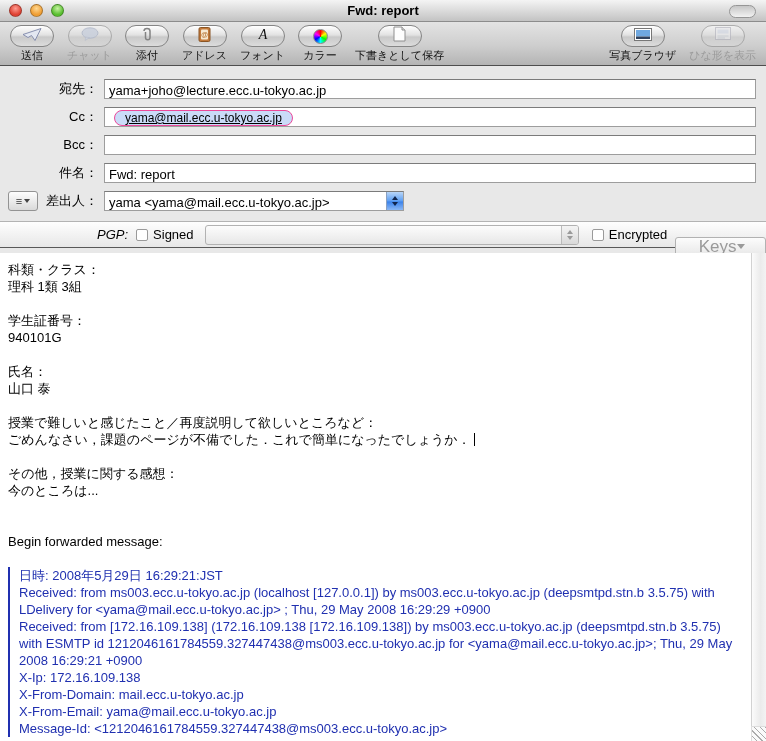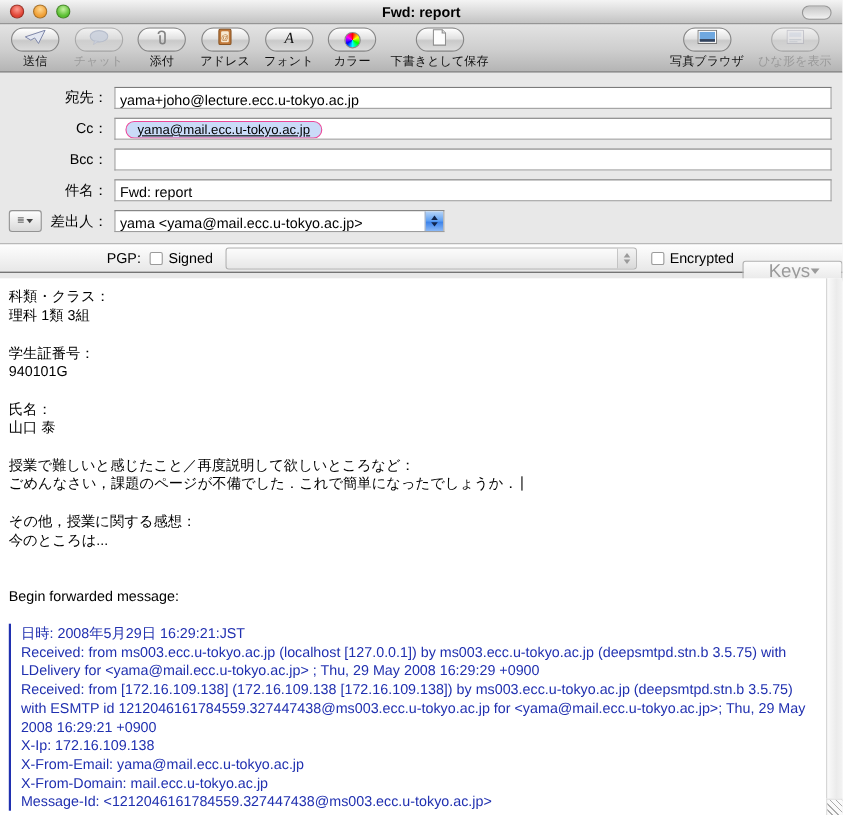--- a/index.html
+++ b/index.html
@@ -38,21 +38,21 @@
   .from-popup { flex:none; width:300px; position:relative; padding-right:22px; }
   .popup-stepper { position:absolute; right:0; top:0; bottom:0; width:17px; border-left:1px solid #8aa0c0; background:linear-gradient(var(--accent-blue-light,#b9d6f8),#5c9ef2 50%,#3b82ea 55%,#8ab8f6); display:flex; flex-direction:column; align-items:center; justify-content:center; gap:2px; }
   .arr-up   { width:0; height:0; border-left:3.5px solid transparent; border-right:3.5px solid transparent; border-bottom:4px solid #10254d; }
   .arr-down { width:0; height:0; border-left:3.5px solid transparent; border-right:3.5px solid transparent; border-top:4px solid #10254d; }
   .hdr-action-btn { position:absolute; left:8px; top:0; width:30px; height:20px; border:1px solid #939393; border-radius:3px; background:linear-gradient(#fefefe,#d9d9d9); display:flex; align-items:center; justify-content:center; gap:2px; font-size:10px; color:#333; }
   .hdr-action-btn .lines { font-size:11px; line-height:10px; }
   .hdr-action-btn .tri { width:0; height:0; border-left:3px solid transparent; border-right:3px solid transparent; border-top:4px solid #444; }
 
   
   .pgp-row { height:27px; background:linear-gradient(#fefefe,#e7e7e7); border-top:1px solid #b3b3b3; border-bottom:1px solid #585858; display:flex; align-items:center; font-size:13px; color:#000; }
-  .pgp-label { margin-left:97px; }
+  .pgp-label { margin-left:97px;font-style:italic; }
   .checkbox { width:12px; height:12px; background:#fff; border:1px solid #9a9a9a; border-radius:2px; margin:0 5px 0 8px; flex:none; }
   .pgp-popup-long { width:385px; height:20px; margin-left:11px; position:relative; border:1px solid #b2b2b2; border-radius:3px; background:linear-gradient(#fcfcfc,#e7e7e7); padding-right:20px; }
   .popup-stepper.gray { background:linear-gradient(#f4f4f4,#d9d9d9); border-left:1px solid #bbb; border-radius:0 2px 2px 0; }
   .popup-stepper.gray .arr-up { border-bottom-color:#9a9a9a; }
   .popup-stepper.gray .arr-down { border-top-color:#9a9a9a; }
   .keys-popup { width:93px; height:20px; margin-left:8px; border:1px solid #b2b2b2; border-radius:3px; background:linear-gradient(#fcfcfc,#e7e7e7); display:flex; align-items:center; justify-content:center; padding:0 6px 0 8px; color:#9a9a9a; font-size:17px;margin-top:24px; }
   .keys-popup .arr-down { border-left-width:4px; border-right-width:4px; border-top:5px solid #9a9a9a; }
 
   
   .mail-body { position:absolute; top:253px; left:0; right:0; bottom:0; background:#fff;padding-left:40px; }
@@ -259,22 +259,22 @@
           <div class="body-line">&nbsp;</div>
           <div class="body-line">Begin forwarded message:</div>
           <div class="body-line">&nbsp;</div>
         </div>
       <div class="quote-block">
 
       <div class="quote-line">日時: 2008年5月29日 16:29:21:JST</div>
           <div class="quote-line">Received: from ms003.ecc.u-tokyo.ac.jp (localhost [127.0.0.1]) by ms003.ecc.u-tokyo.ac.jp (deepsmtpd.stn.b 3.5.75) with LDelivery for &lt;yama@mail.ecc.u-tokyo.ac.jp&gt; ; Thu, 29 May 2008 16:29:29 +0900</div>
           <div class="quote-line">Received: from [172.16.109.138] (172.16.109.138 [172.16.109.138]) by ms003.ecc.u-tokyo.ac.jp (deepsmtpd.stn.b 3.5.75) with ESMTP id 1212046161784559.327447438@ms003.ecc.u-tokyo.ac.jp for &lt;yama@mail.ecc.u-tokyo.ac.jp&gt;; Thu, 29 May 2008 16:29:21 +0900</div>
           <div class="quote-line">X-Ip: 172.16.109.138</div>
+          <div class="quote-line">X-From-Domain: mail.ecc.u-tokyo.ac.jp</div>
           <div class="quote-line">X-From-Email: yama@mail.ecc.u-tokyo.ac.jp</div>
-          <div class="quote-line">X-From-Domain: mail.ecc.u-tokyo.ac.jp</div>
           <div class="quote-line">Message-Id: &lt;1212046161784559.327447438@ms003.ecc.u-tokyo.ac.jp&gt;</div>
         </div>
     </div>
     <div class="v-scrollbar"></div>
     <div class="resize-grip"></div>
   </div>
 
 </div>
 
 </body></html>

